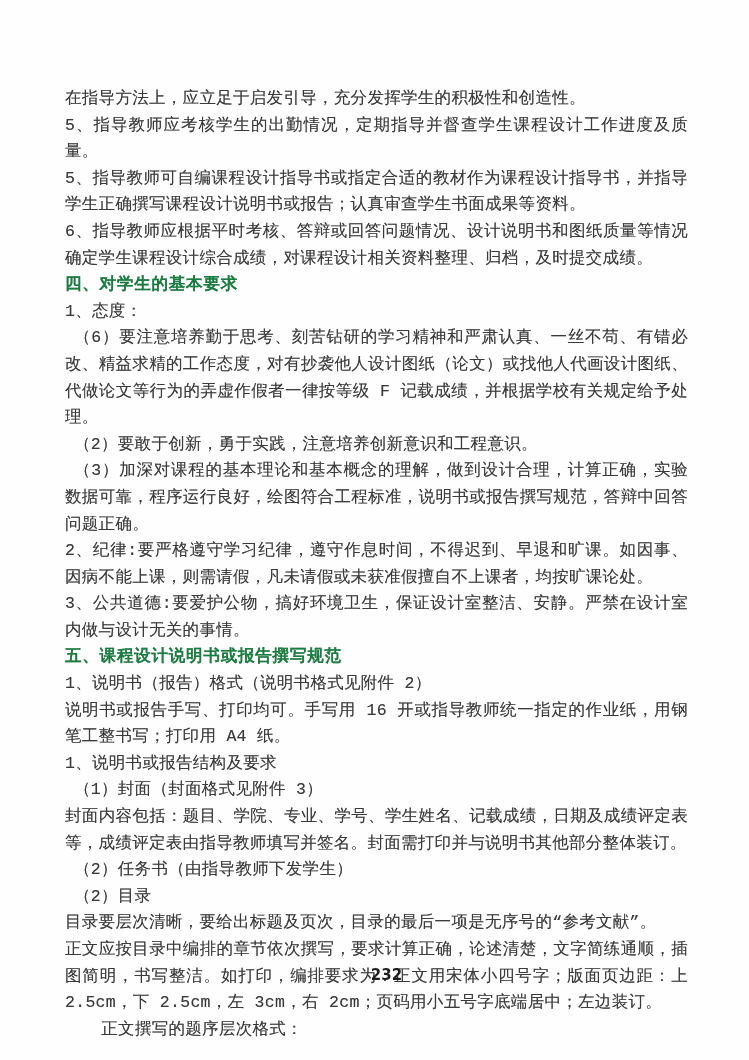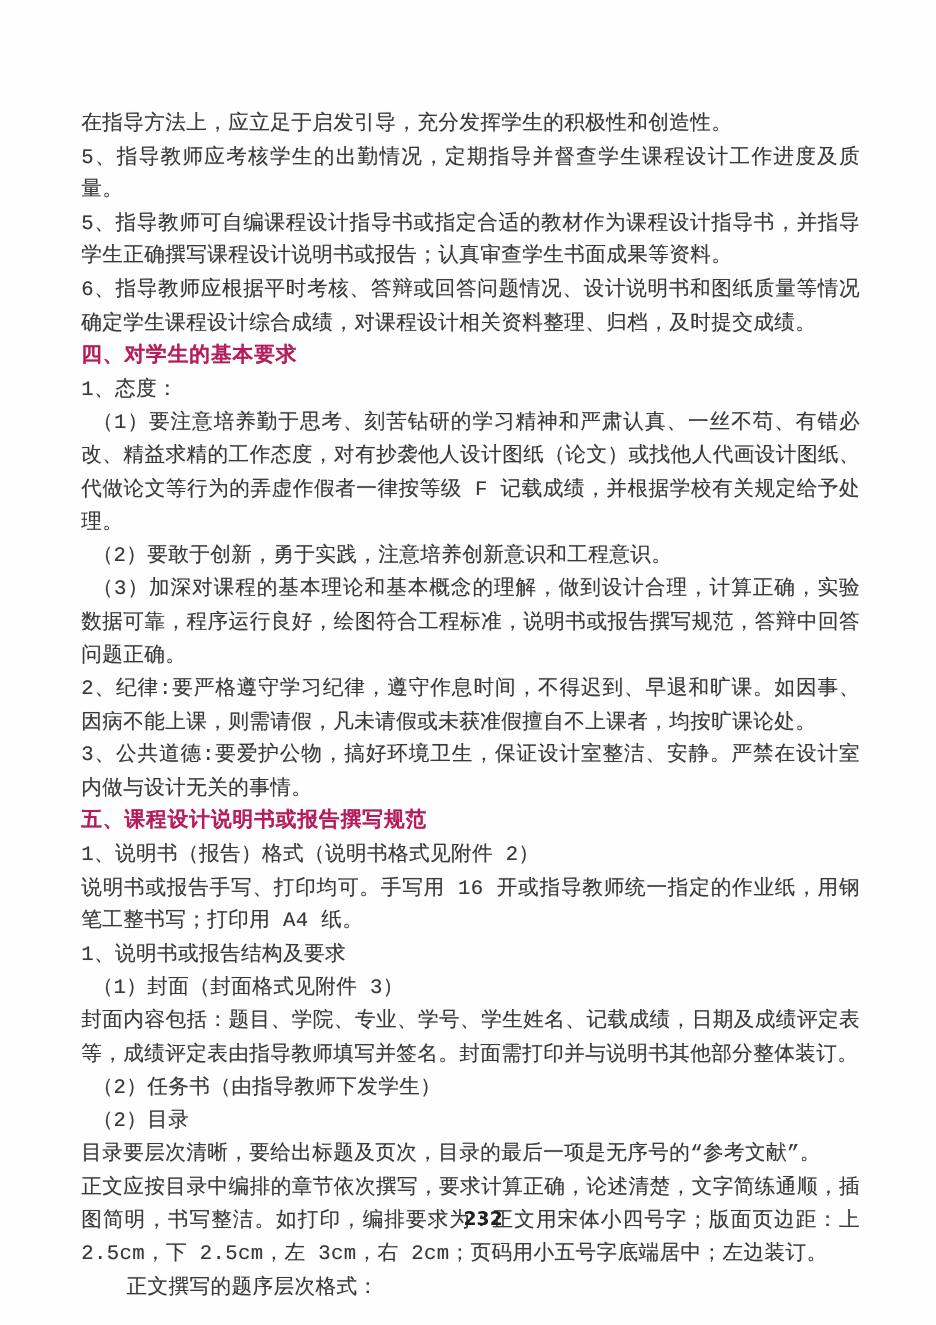--- a/index.html
+++ b/index.html
@@ -30,21 +30,21 @@
   }
   .para {
     margin: 0;
     font-family: Liberation Mono, monospace;
   }
   .sub {
     text-indent: 9px;
   }
   .heading {
     font-weight: bold;
-    color: #be185d;
+    color: #15803d;
     letter-spacing: 0.8px;
   }
   .indent2 {
     text-indent: 2.2em;
   }
   .footer {
     position: absolute;
     top: 966px;
     left: 12px;
     width: 749px;
@@ -59,21 +59,21 @@
 <body>
 
 <div class="page">
   <div class="content">
     <p class="para">在指导方法上，应立足于启发引导，充分发挥学生的积极性和创造性。</p>
     <p class="para">5、指导教师应考核学生的出勤情况，定期指导并督查学生课程设计工作进度及质量。</p>
     <p class="para">5、指导教师可自编课程设计指导书或指定合适的教材作为课程设计指导书，并指导学生正确撰写课程设计说明书或报告；认真审查学生书面成果等资料。</p>
     <p class="para">6、指导教师应根据平时考核、答辩或回答问题情况、设计说明书和图纸质量等情况确定学生课程设计综合成绩，对课程设计相关资料整理、归档，及时提交成绩。</p>
     <p class="para heading">四、对学生的基本要求</p>
     <p class="para">1、态度：</p>
-    <p class="para sub">（1）要注意培养勤于思考、刻苦钻研的学习精神和严肃认真、一丝不苟、有错必改、精益求精的工作态度，对有抄袭他人设计图纸（论文）或找他人代画设计图纸、代做论文等行为的弄虚作假者一律按等级 F 记载成绩，并根据学校有关规定给予处理。</p>
+    <p class="para sub">（6）要注意培养勤于思考、刻苦钻研的学习精神和严肃认真、一丝不苟、有错必改、精益求精的工作态度，对有抄袭他人设计图纸（论文）或找他人代画设计图纸、代做论文等行为的弄虚作假者一律按等级 F 记载成绩，并根据学校有关规定给予处理。</p>
     <p class="para sub">（2）要敢于创新，勇于实践，注意培养创新意识和工程意识。</p>
     <p class="para sub">（3）加深对课程的基本理论和基本概念的理解，做到设计合理，计算正确，实验数据可靠，程序运行良好，绘图符合工程标准，说明书或报告撰写规范，答辩中回答问题正确。</p>
     <p class="para">2、纪律:要严格遵守学习纪律，遵守作息时间，不得迟到、早退和旷课。如因事、因病不能上课，则需请假，凡未请假或未获准假擅自不上课者，均按旷课论处。</p>
     <p class="para">3、公共道德:要爱护公物，搞好环境卫生，保证设计室整洁、安静。严禁在设计室内做与设计无关的事情。</p>
     <p class="para heading">五、课程设计说明书或报告撰写规范</p>
     <p class="para">1、说明书（报告）格式（说明书格式见附件 2）</p>
     <p class="para">说明书或报告手写、打印均可。手写用 16 开或指导教师统一指定的作业纸，用钢笔工整书写；打印用 A4 纸。</p>
     <p class="para">1、说明书或报告结构及要求</p>
     <p class="para sub">（1）封面（封面格式见附件 3）</p>
     <p class="para">封面内容包括：题目、学院、专业、学号、学生姓名、记载成绩，日期及成绩评定表等，成绩评定表由指导教师填写并签名。封面需打印并与说明书其他部分整体装订。</p>

